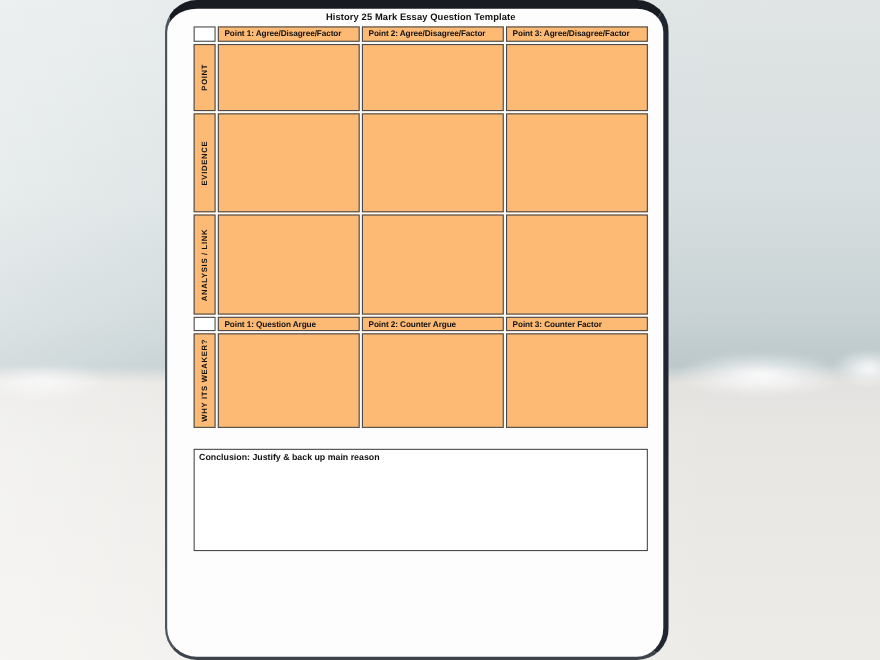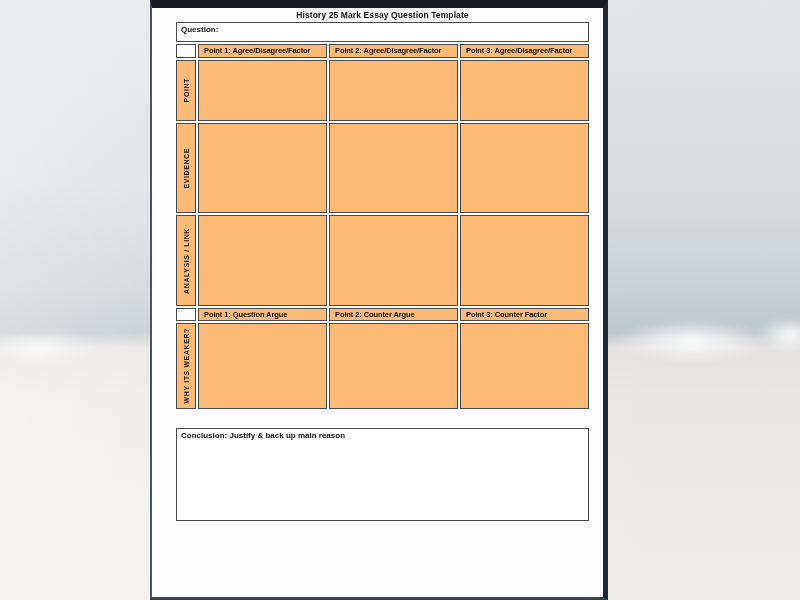--- a/index.html
+++ b/index.html
@@ -23,20 +23,21 @@
   .blob.b3{ left:-20px; top:330px; width:120px; height:34px; opacity:.7; }
 
   
   .page{
     position:absolute; left:150px; top:0; width:458px; height:600px;
     background:#fdfdfd;
     border-top:8px solid #181c22;
     border-right:5px solid #202731;
     border-left:2px solid #4d555c;
     border-bottom:3px solid #3c434b;
+    border-radius:29px;
   }
   .page-inner{ position:relative; width:100%; height:100%; padding:0 14px 0 24px; }
 
   .doc-title{
     height:14px; line-height:14px; text-align:center;
     font-size:8.5px; font-weight:bold; letter-spacing:0.1px;
   }
   .boxed{
     border:1px solid #4a4a4a;
     font-size:8px; font-weight:bold;
@@ -72,23 +73,20 @@
 
 <div class="blob b1"></div>
 <div class="blob b2"></div>
 <div class="blob b3"></div>
 
 <div class="page">
   <div class="page-inner">
 
     <div class="doc-title">History 25 Mark Essay Question Template</div>
 
-    <div class="boxed question-box">
-      <span>Question:</span>
-    </div>
 
 
     <div class="grid">
 
       <div class="cell corner"></div>
       <div class="cell hcell">Point 1: Agree/Disagree/Factor</div>
       <div class="cell hcell">Point 2: Agree/Disagree/Factor</div>
       <div class="cell hcell">Point 3: Agree/Disagree/Factor</div>
 
       <div class="cell vcell">

